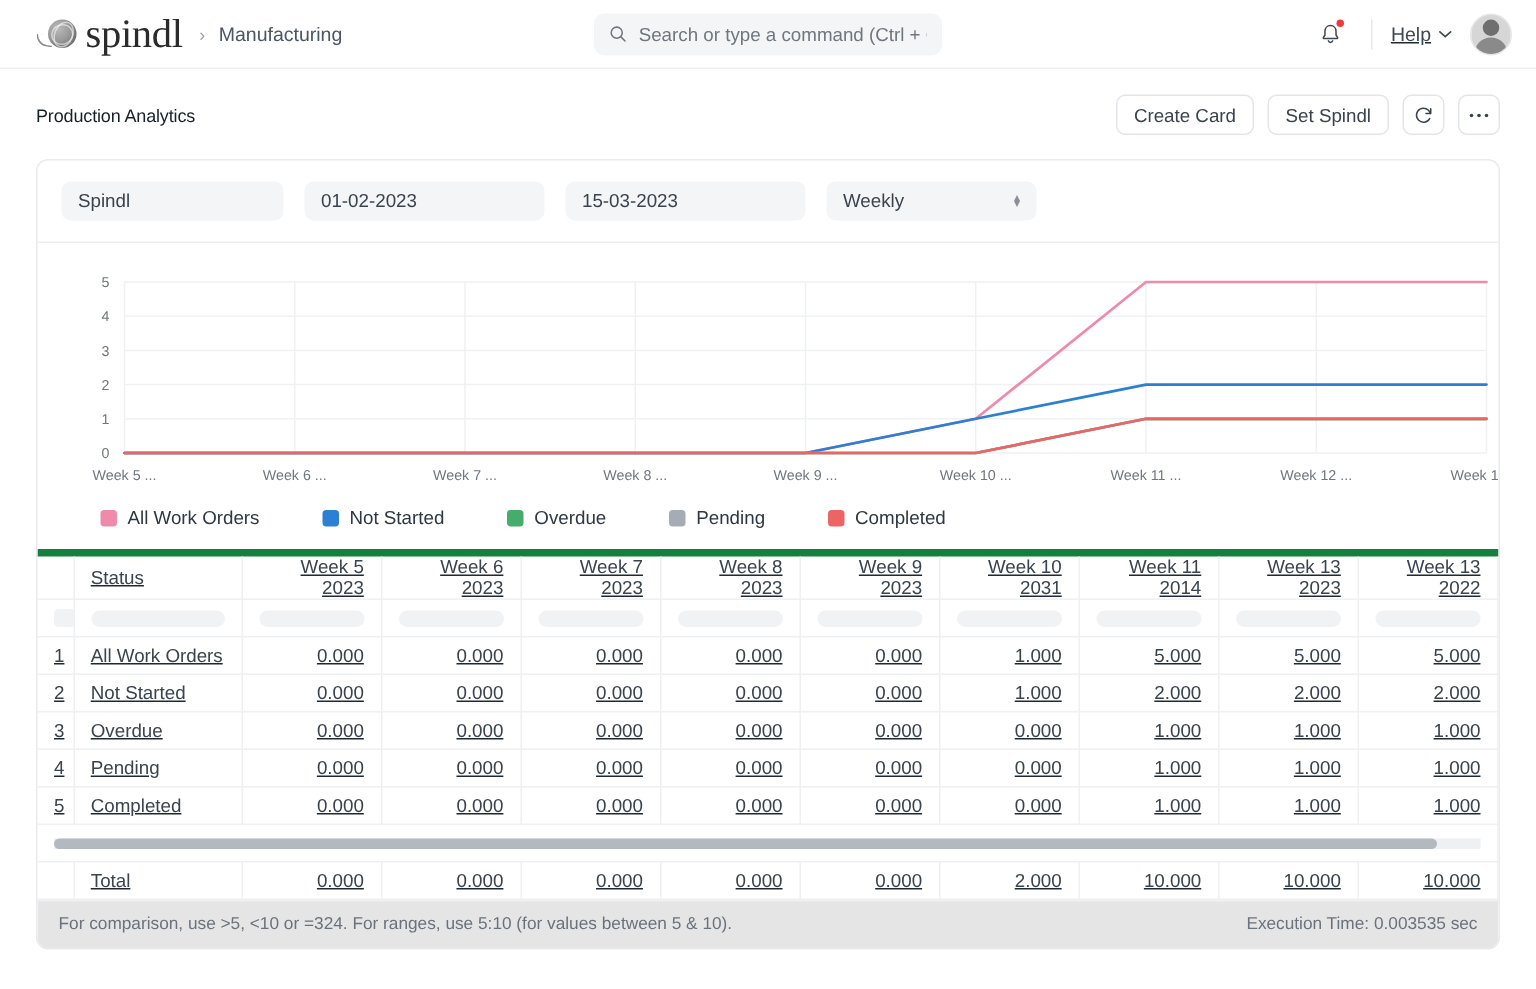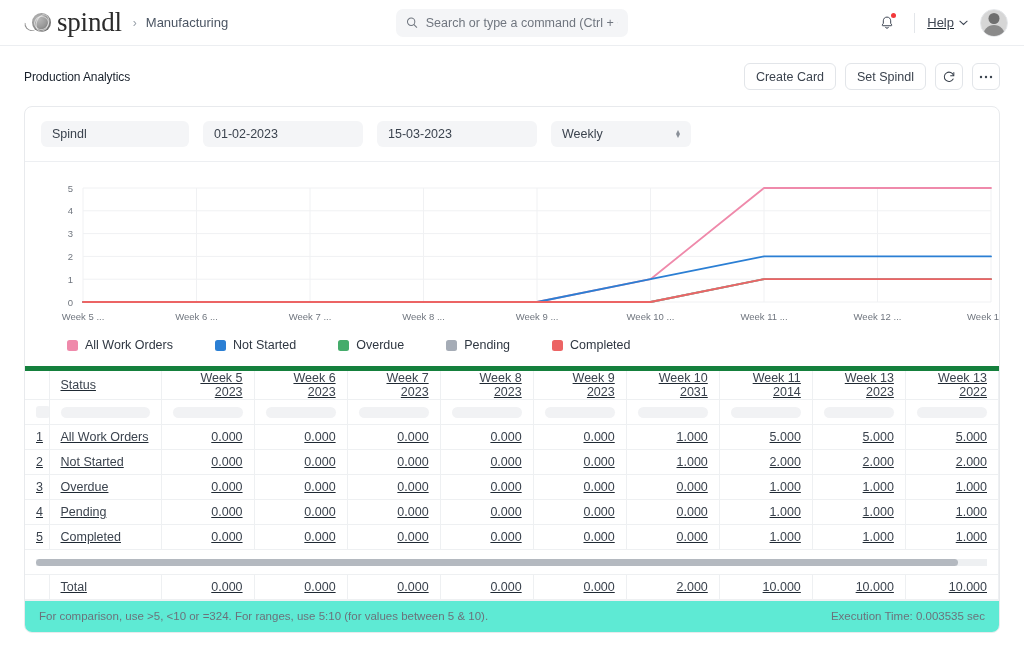--- a/index.html
+++ b/index.html
@@ -160,21 +160,21 @@
   .filter-pill.sq { width: 14px; height: 12px; border-radius: 3px; margin: 0 auto; }
   .total-row td { font-weight: bold; color: #18202b; height: 27px; border-bottom: none; }
   .scroll-row td { padding: 0; height: 7px; border-right: none; border-bottom: none; }
   .hscroll { height: 7px; background: #eef0f2; position: relative; }
   .hscroll-thumb { position: absolute; left: 0; top: 0; height: 7px; width: 97%; border-radius: 4px; background: #b4b9c0; }
 
   .card-foot {
     display: flex; align-items: center;
     padding: 9px 14px 10px 14px;
     border-top: 1px solid #eef0f2;
-    background: #5eead4;
+    background: #e5e5e5;
     gap: 48px;
   }
   .foot-note { font-size: 11.5px; color: #6b727b; }
   .foot-exec { margin-left: auto; font-size: 11.5px; color: #6b727b; }
 </style>
 </head>
 <body>
 
 <div class="topbar">
   <div class="brand">

